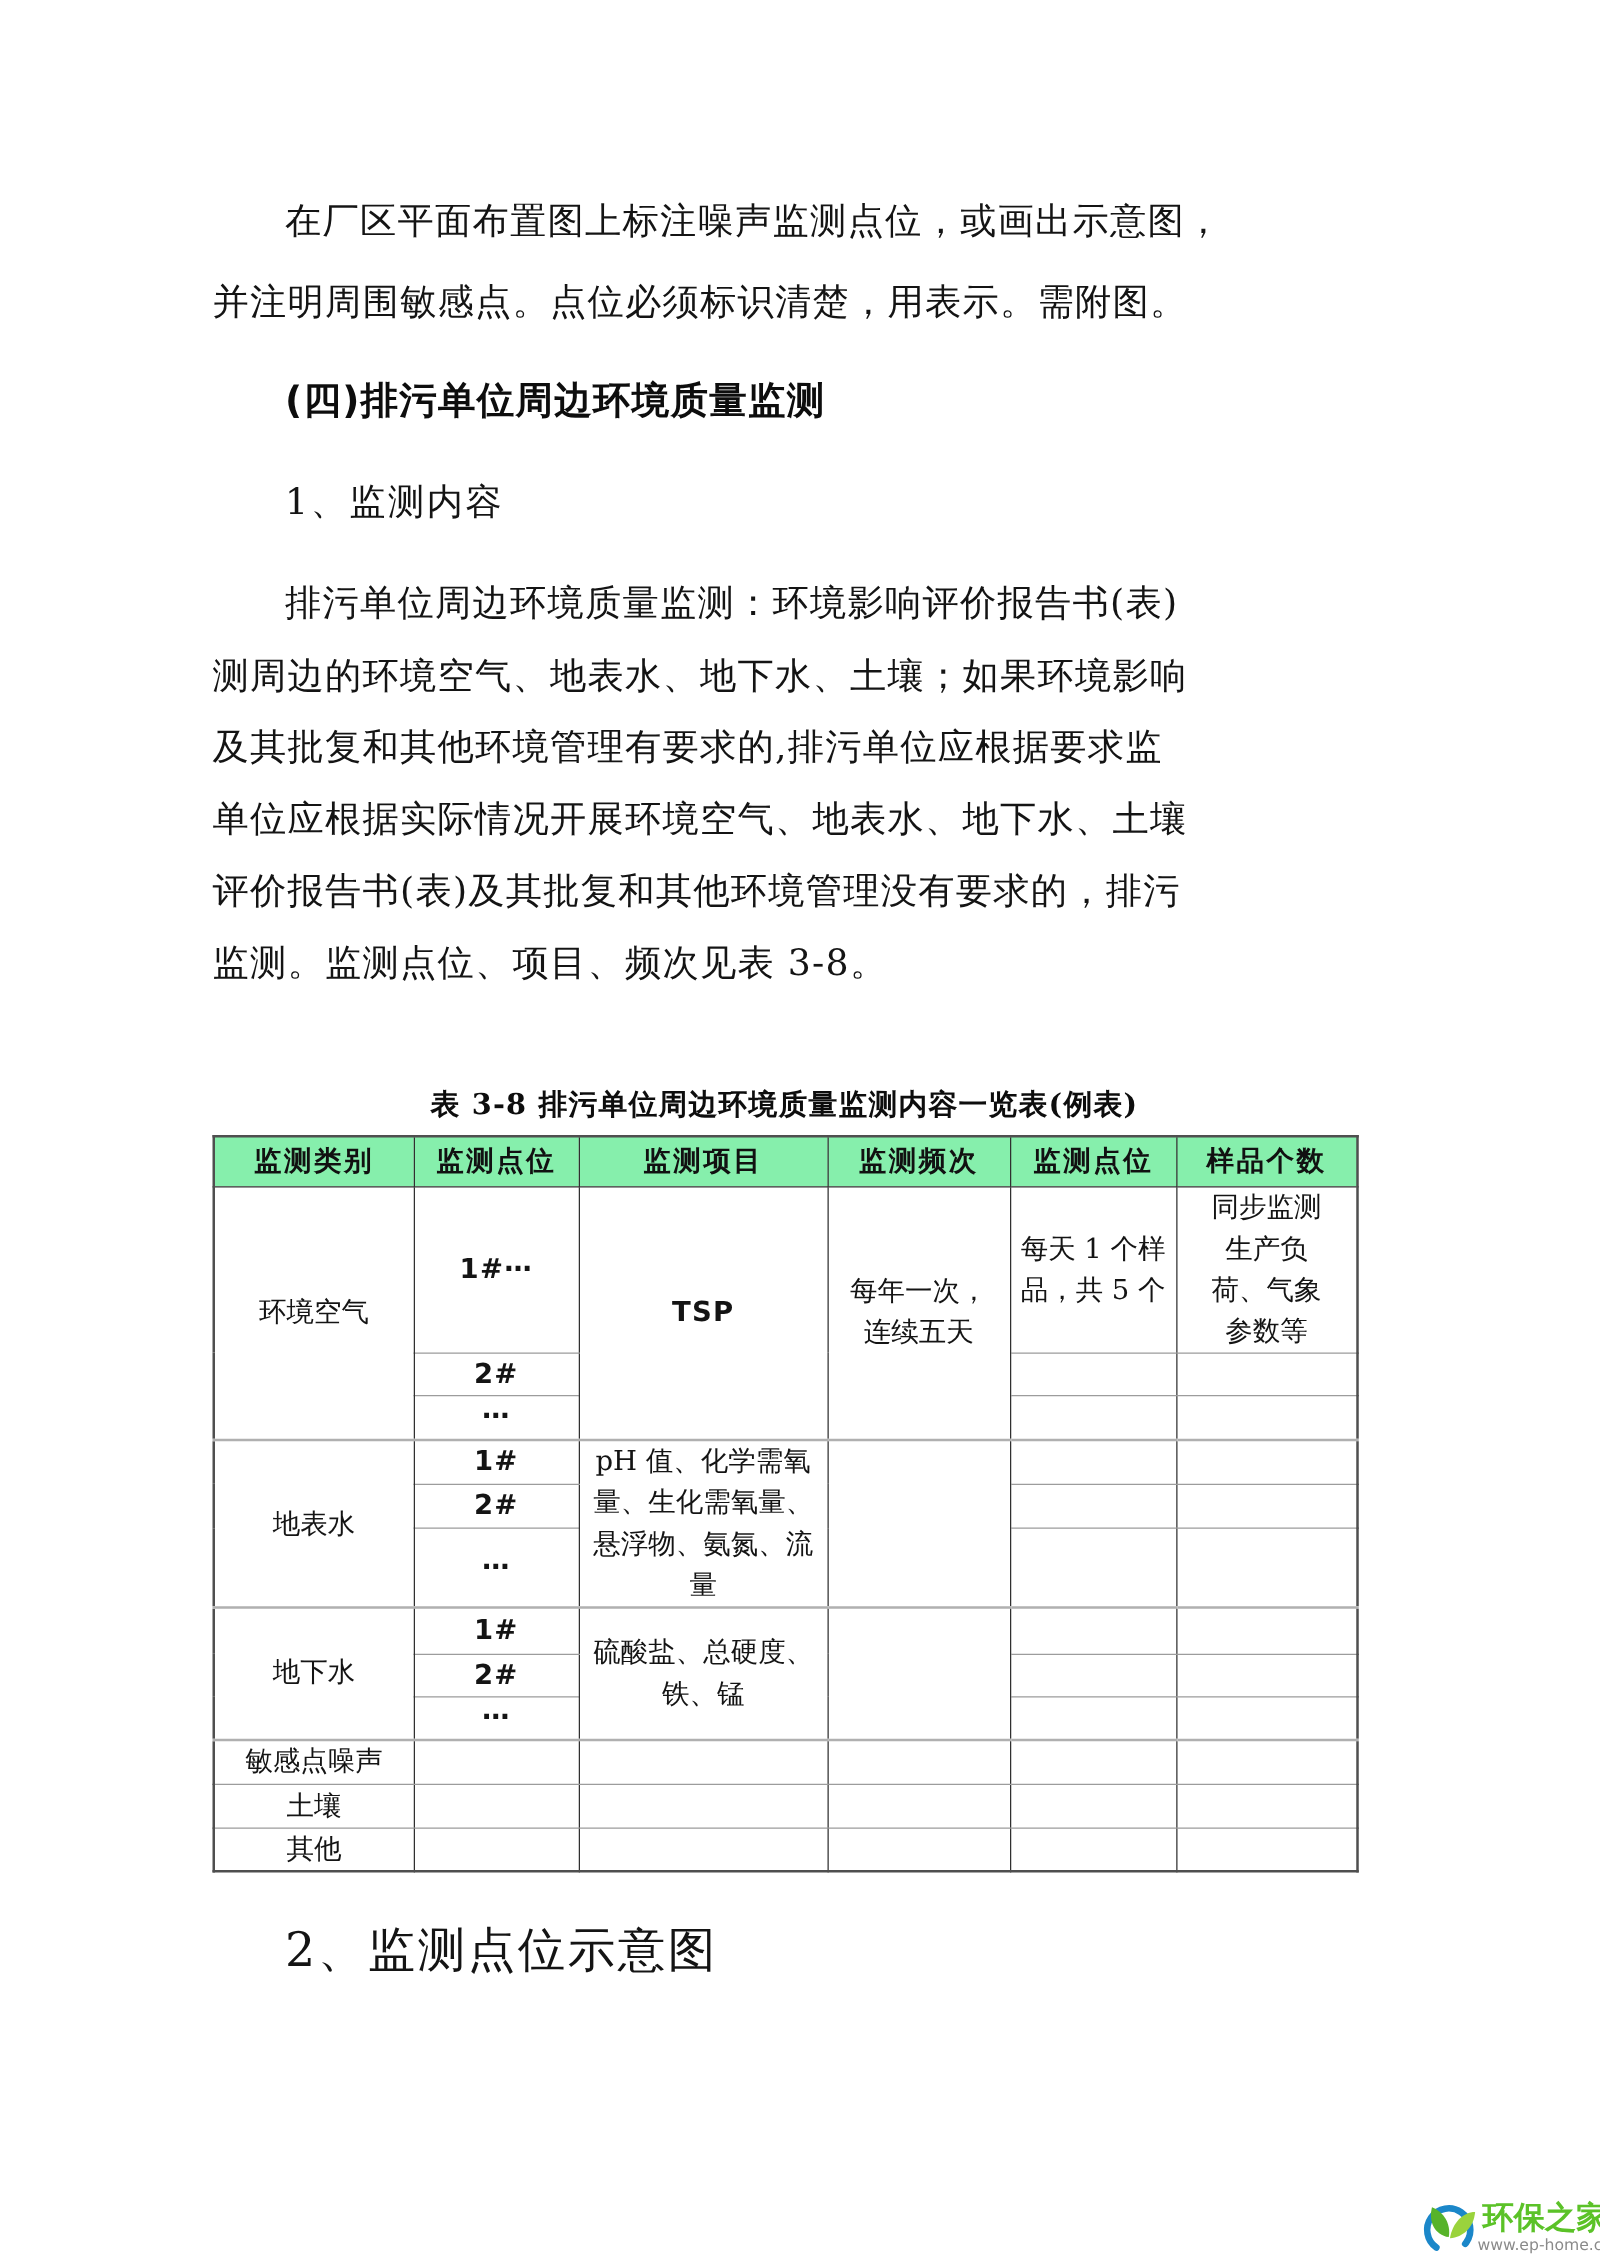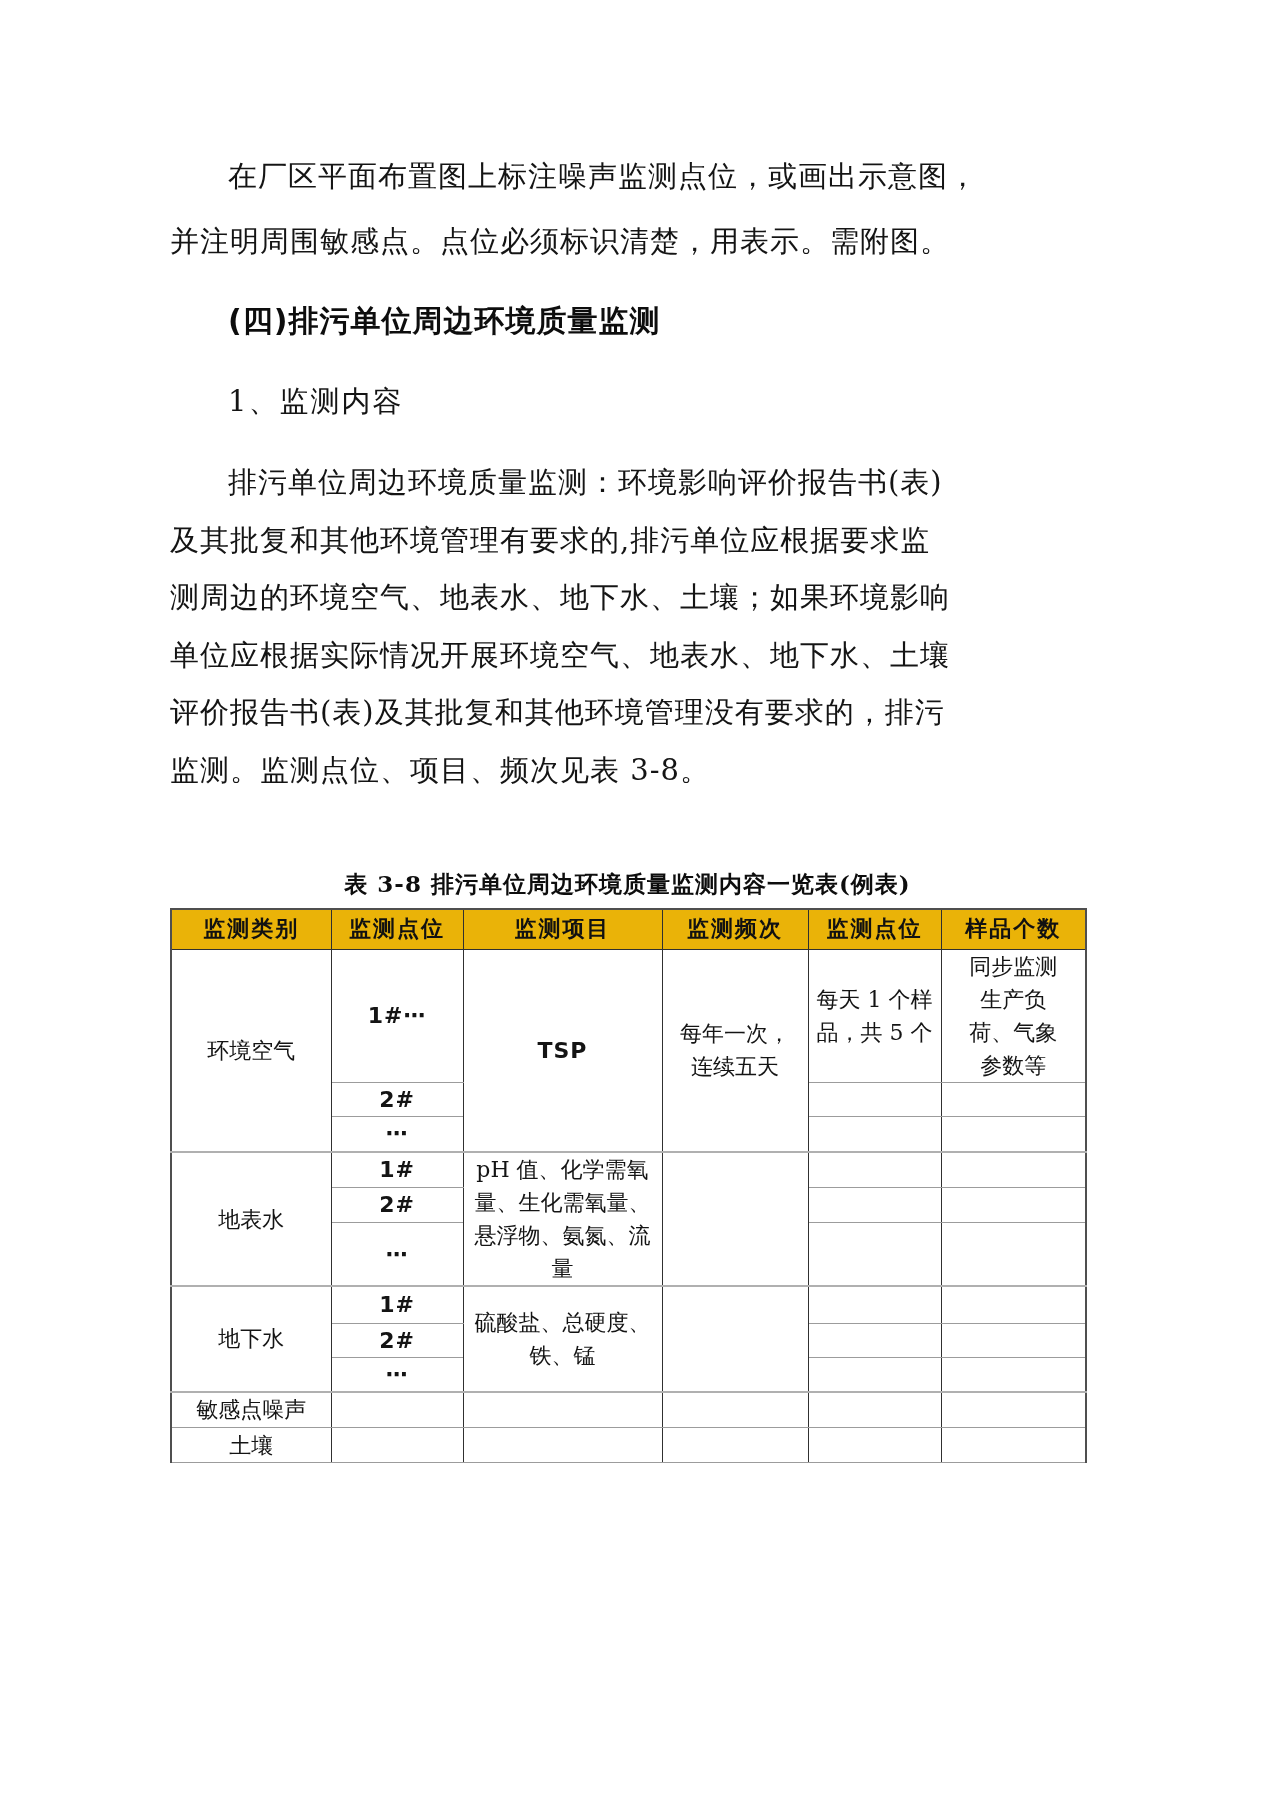--- a/index.html
+++ b/index.html
@@ -1,18 +1,18 @@
 <!DOCTYPE html>
 <html><head>
 <meta charset="utf-8">
 <style>
   html,body{margin:0;padding:0;background:#ffffff;}
   .page{
     position:relative;
-    width:1280px;height:1463px;
+    width:1280px;height:1810px;
     background:#ffffff;
     overflow:hidden;
     font-family:"DejaVu Serif","Liberation Serif",serif;
     color:#111111;
     text-decoration:underline;
   }
   
   .para{position:absolute;left:170px;width:790px;font-size:29px;color:#141414;}
   .para .line{white-space:nowrap;letter-spacing:1px;}
   .p1{top:144px;}
@@ -39,21 +39,21 @@
     font-family:"DejaVu Serif","Liberation Serif",serif;color:#0d0d0d;
     letter-spacing:1px;
   }
   
   .doc-table{
     position:absolute;left:170px;top:908px;
     width:915px;border-collapse:collapse;table-layout:fixed;
     border:2px solid #4f4f4f;
   }
   .doc-table th{
-    background:#eab308;
+    background:#86efac;
     border:1px solid #303030;
     font-size:22px;font-weight:bold;color:#111;
     text-align:center;vertical-align:middle;
     font-family:"DejaVu Serif","Liberation Serif",serif;
     letter-spacing:2px;
   }
   .doc-table td{
     border-left:1px solid #303030;border-right:1px solid #303030;
     border-top:1px solid #9c9c9c;border-bottom:1px solid #9c9c9c;
     font-size:22px;color:#141414;
@@ -96,22 +96,22 @@
     <div class="line indent">在厂区平面布置图上标注噪声监测点位，或画出示意图，</div>
     <div class="line">并注明周围敏感点。点位必须标识清楚，用表示。需附图。</div>
   </div>
 
   <div class="sec-heading">(四)排污单位周边环境质量监测</div>
 
   <div class="sub-heading sub1">1、监测内容</div>
 
   <div class="para p2">
     <div class="line indent">排污单位周边环境质量监测：环境影响评价报告书(表)</div>
+    <div class="line">测周边的环境空气、地表水、地下水、土壤；如果环境影响</div>
     <div class="line">及其批复和其他环境管理有要求的,排污单位应根据要求监</div>
-    <div class="line">测周边的环境空气、地表水、地下水、土壤；如果环境影响</div>
     <div class="line">单位应根据实际情况开展环境空气、地表水、地下水、土壤</div>
     <div class="line">评价报告书(表)及其批复和其他环境管理没有要求的，排污</div>
     <div class="line">监测。监测点位、项目、频次见表 3-8。</div>
   </div>
 
   <div class="tbl-caption">表 3-8  排污单位周边环境质量监测内容一览表(例表)</div>
 
   <table class="doc-table">
     <colgroup>
       <col style="width:160px">

